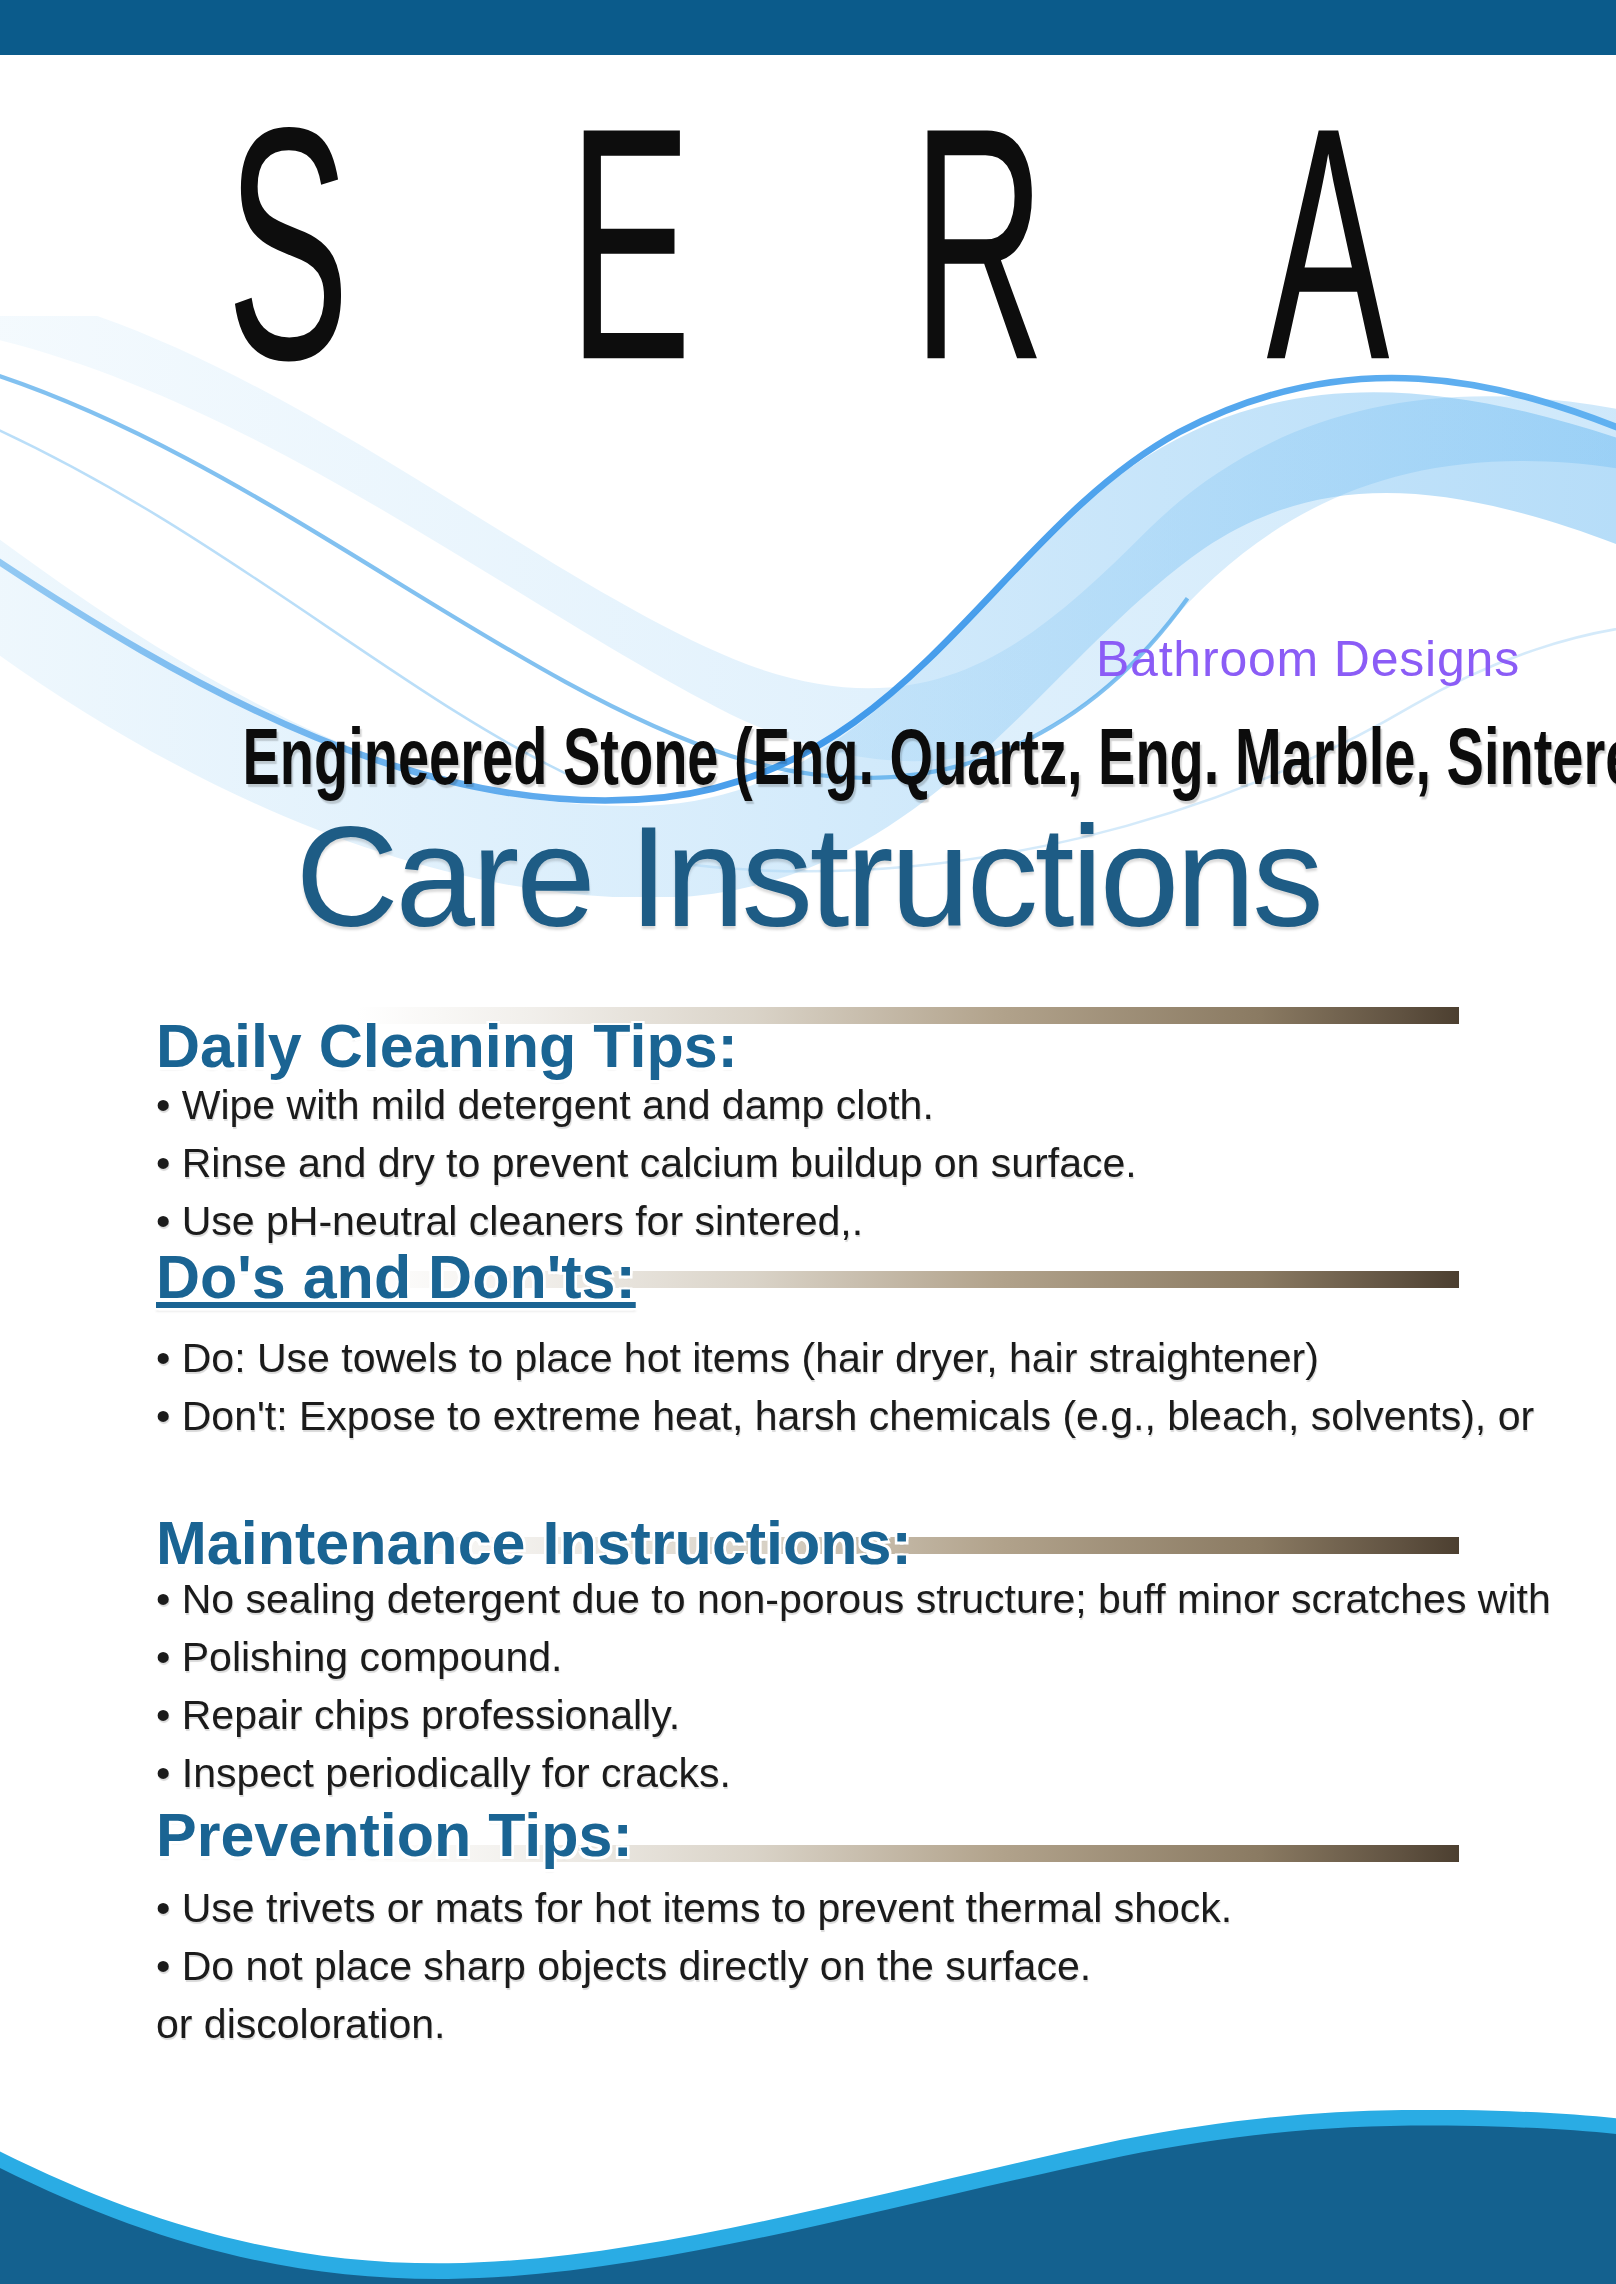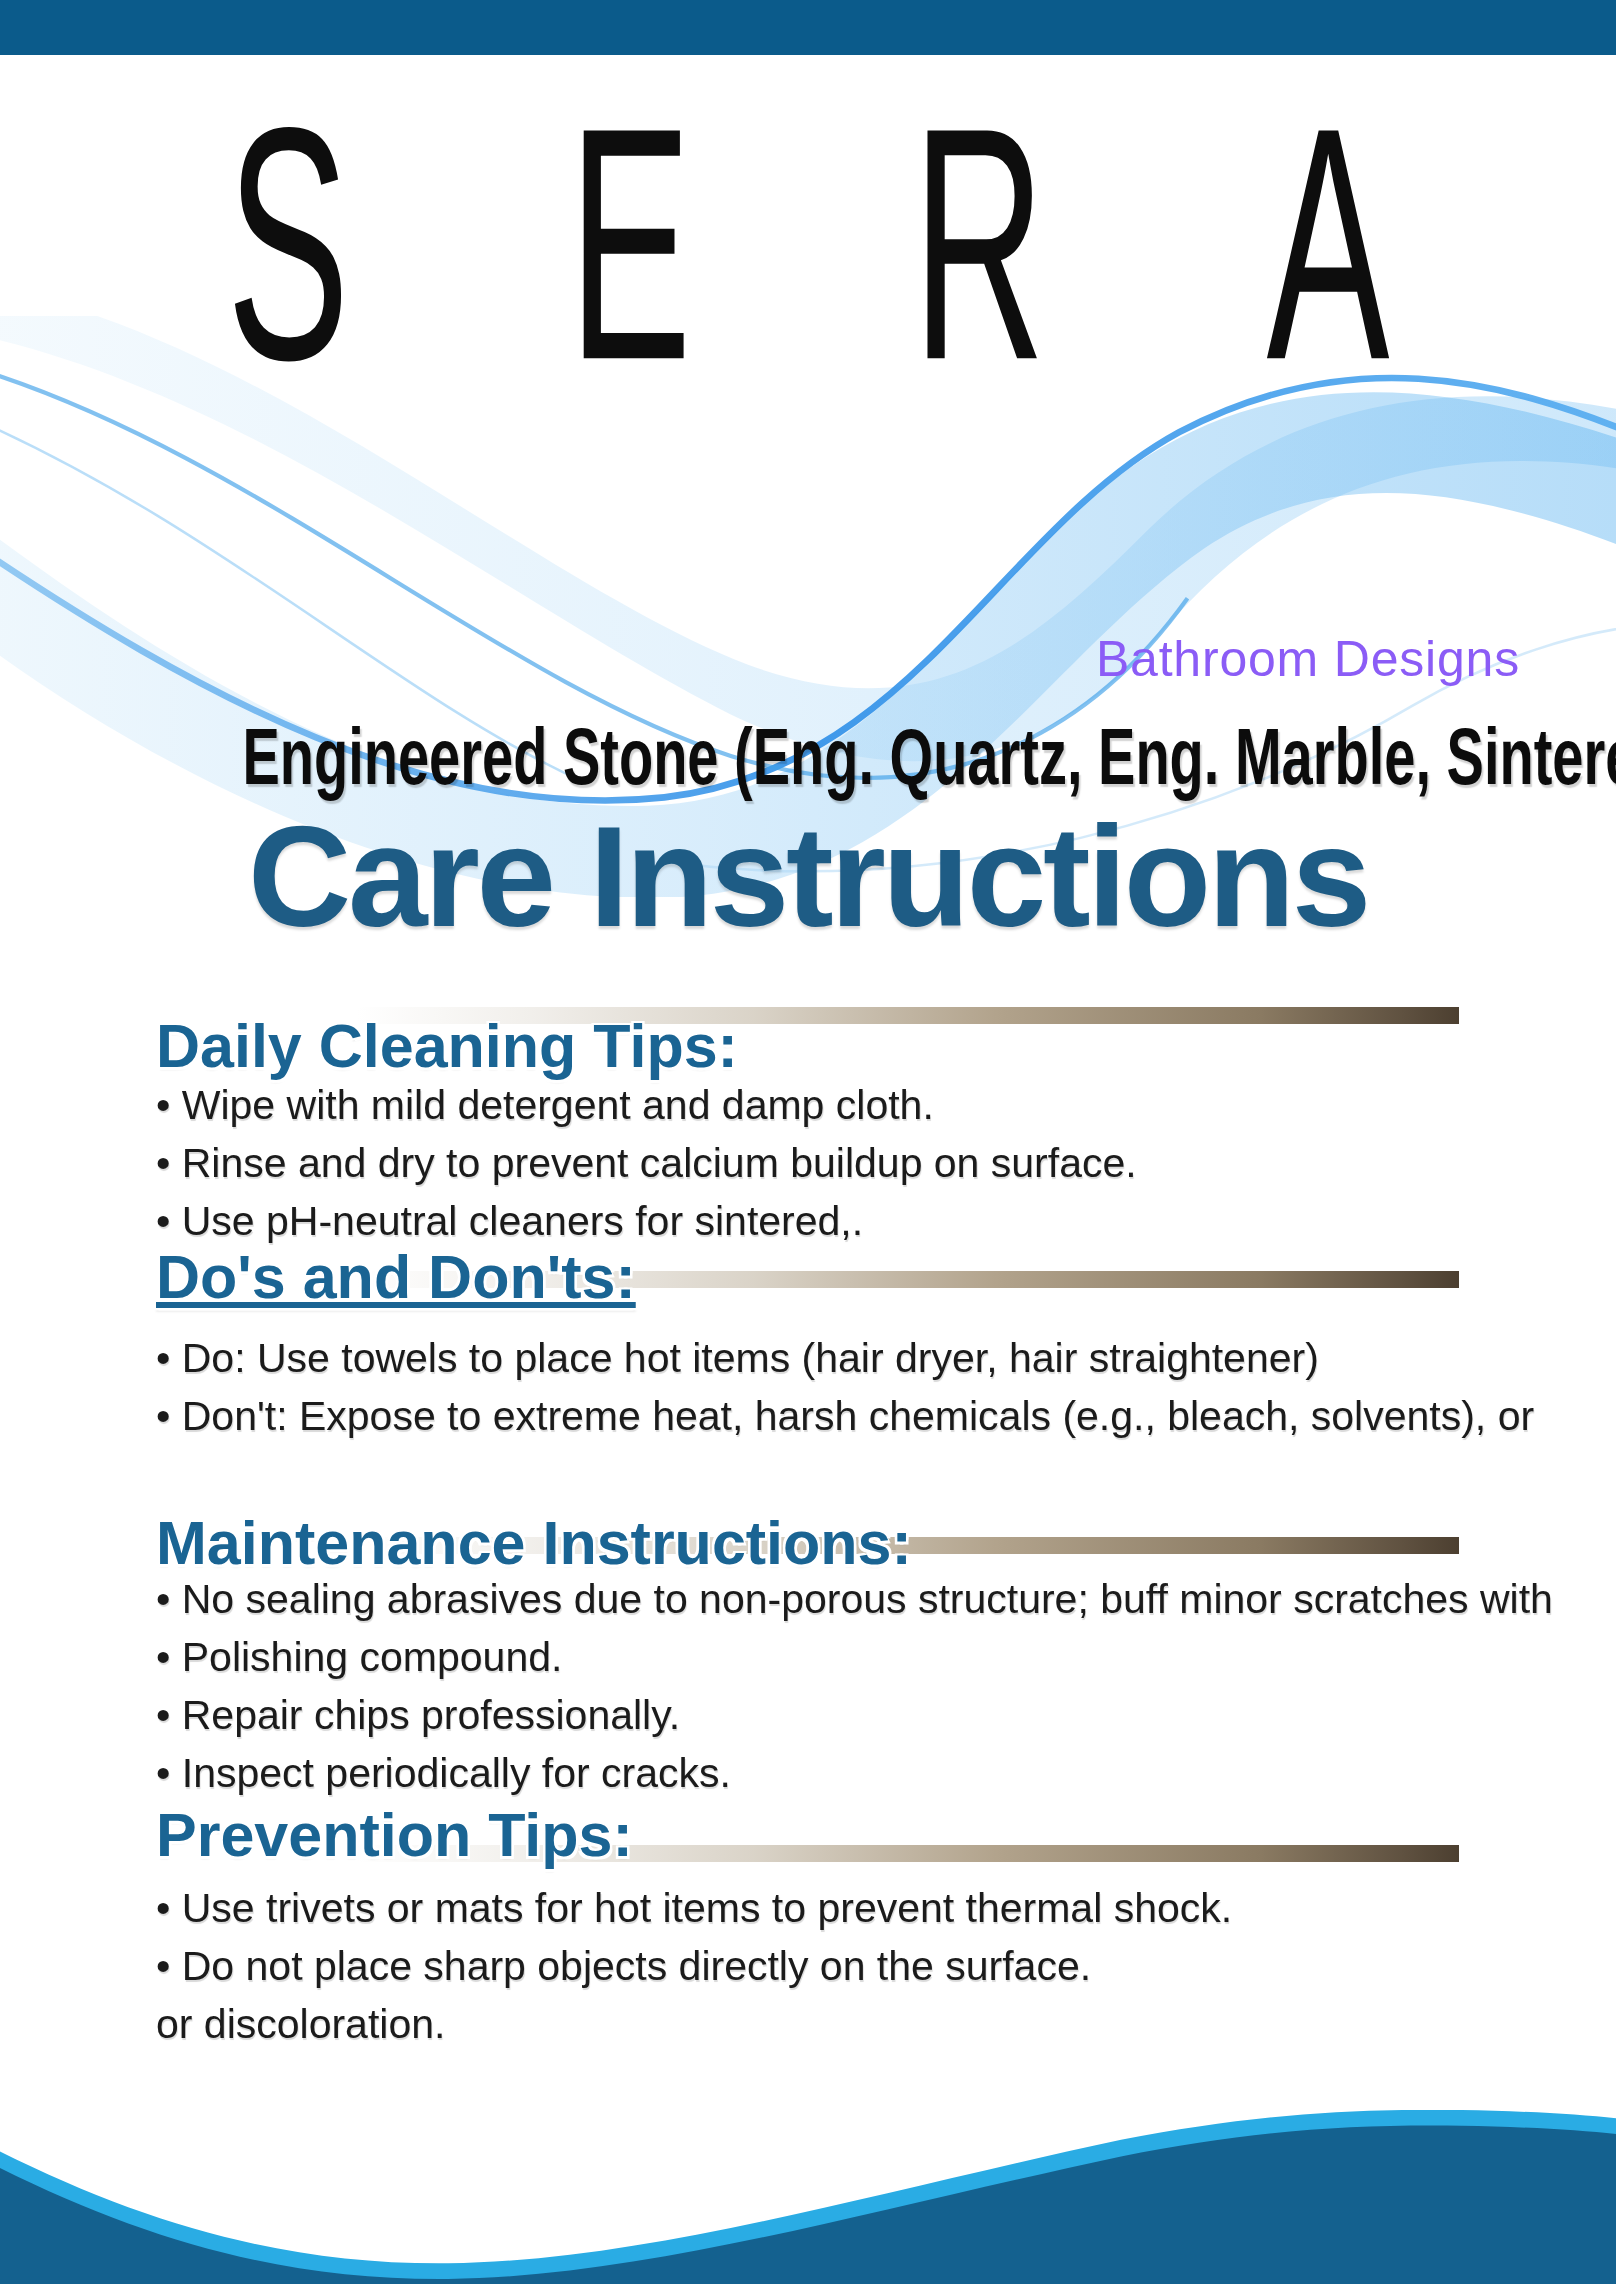--- a/index.html
+++ b/index.html
@@ -29,21 +29,21 @@
   
   .subtitle{
     position:absolute;left:0;top:711px;width:1616px;text-align:center;z-index:4;
     font-size:80px;font-weight:700;color:#0c0c0c;white-space:nowrap;
     transform:scaleX(0.70);transform-origin:center;
     text-shadow:2.5px 2.5px 1.7px rgba(0,0,0,0.18);
   }
   
   .main-title{
     position:absolute;left:0;top:804px;width:1616px;text-align:center;z-index:4;
-    font-size:143px;line-height:146px;font-weight:700;letter-spacing:-3.3px;color:#1e5c85;
+    font-size:143px;line-height:146px;font-weight:400;letter-spacing:-3.3px;color:#1e5c85;
     text-shadow:0 2.5px 2.5px rgba(0,0,0,0.15);
   }
   
   .accent-bar{
     position:absolute;left:357px;width:1102px;height:17.4px;z-index:2;
     background:linear-gradient(90deg,
       rgba(190,180,163,0) 0%,
       rgba(199,190,174,0.25) 16%,
       rgba(193,182,163,0.6) 36%,
       #b2a38c 58%,
@@ -126,21 +126,21 @@
   <div class="accent-bar" id="bar-2"></div>
   <div class="section-heading" id="heading-2">Do's and Don'ts:</div>
   <div class="bullets" id="bullets-2">
     <div class="line">• Do: Use towels to place hot items (hair dryer, hair straightener)</div>
     <div class="line">• Don't: Expose to extreme heat, harsh chemicals (e.g., bleach, solvents), or</div>
   </div>
 
   <div class="accent-bar" id="bar-3"></div>
   <div class="section-heading" id="heading-3">Maintenance Instructions:</div>
   <div class="bullets" id="bullets-3">
-    <div class="line">• No sealing abrasives due to non-porous structure; buff minor scratches with</div>
+    <div class="line">• No sealing detergent due to non-porous structure; buff minor scratches with</div>
     <div class="line">• Polishing compound.</div>
     <div class="line">• Repair chips professionally.</div>
     <div class="line">• Inspect periodically for cracks.</div>
   </div>
 
   <div class="accent-bar" id="bar-4"></div>
   <div class="section-heading" id="heading-4">Prevention Tips:</div>
   <div class="bullets" id="bullets-4">
     <div class="line">• Use trivets or mats for hot items to prevent thermal shock.</div>
     <div class="line">• Do not place sharp objects directly on the surface.</div>

